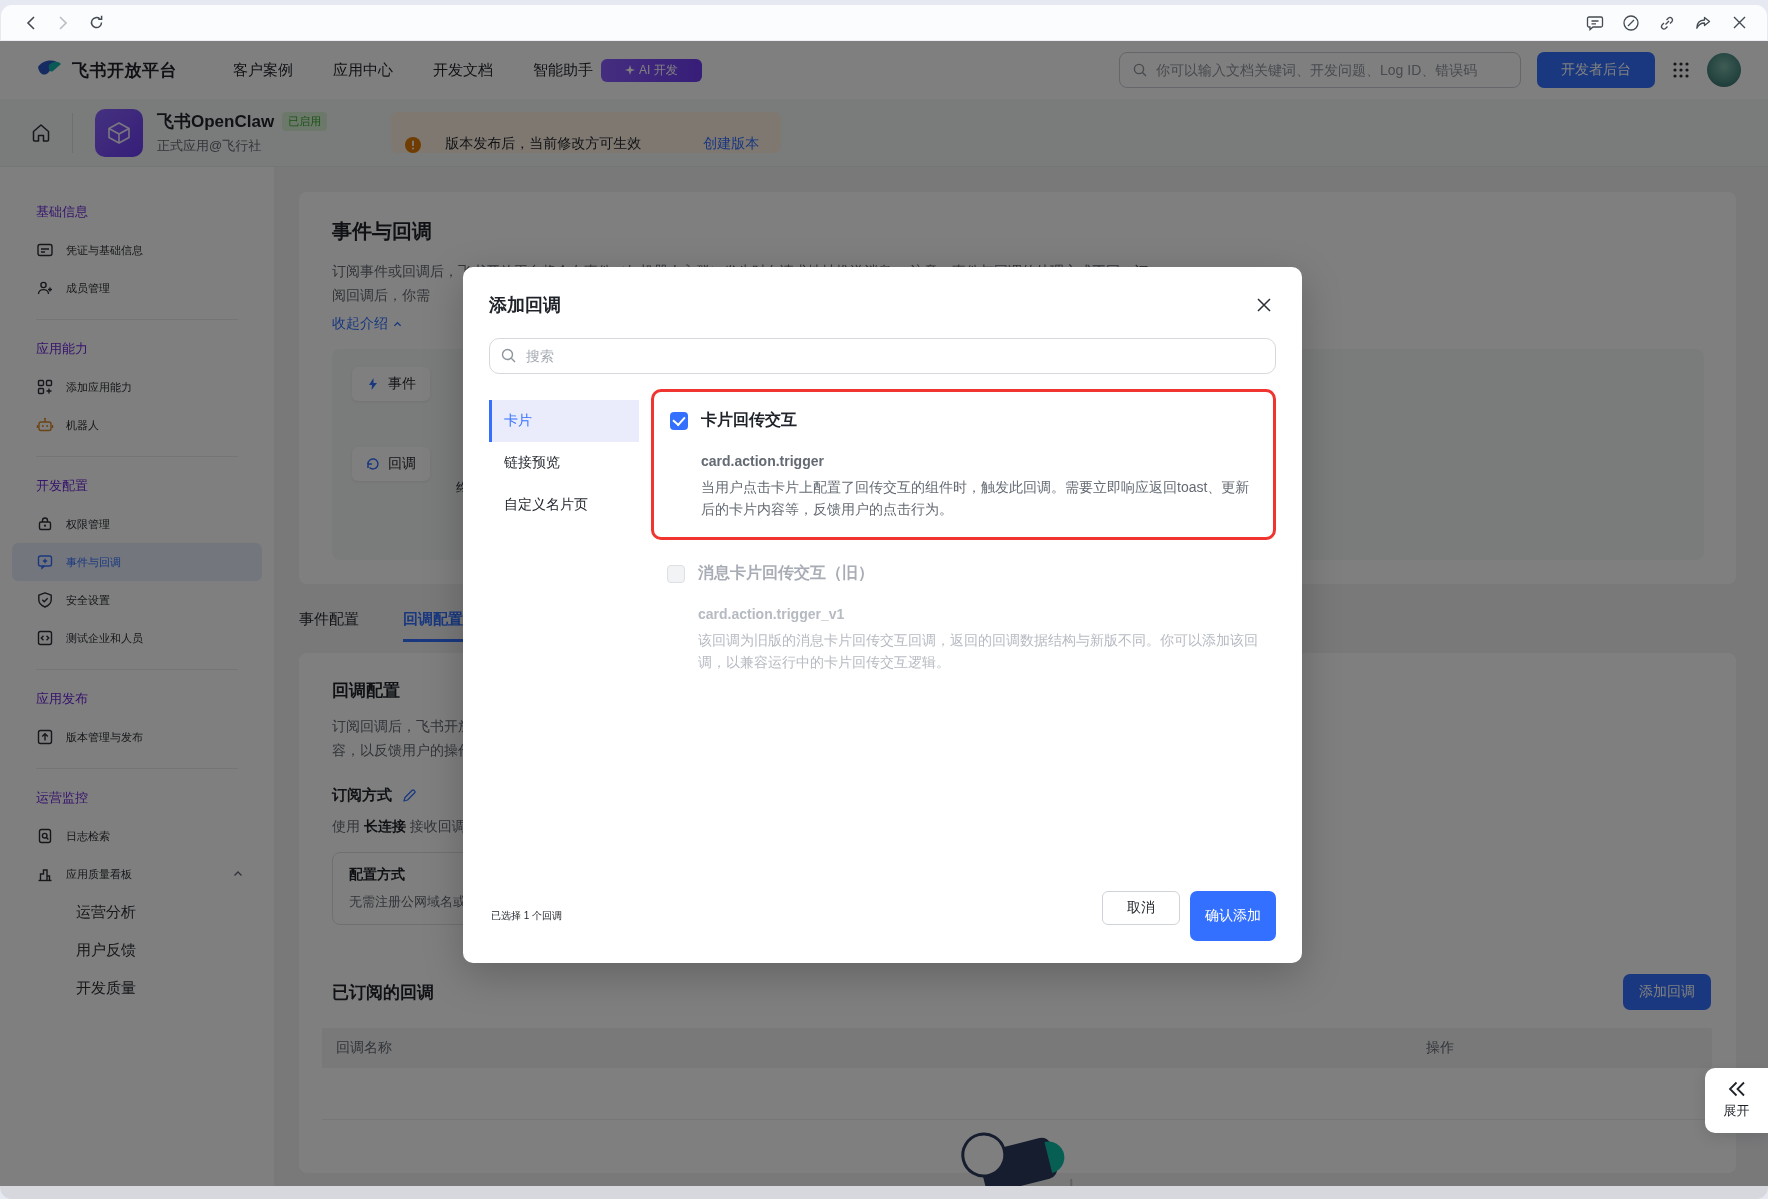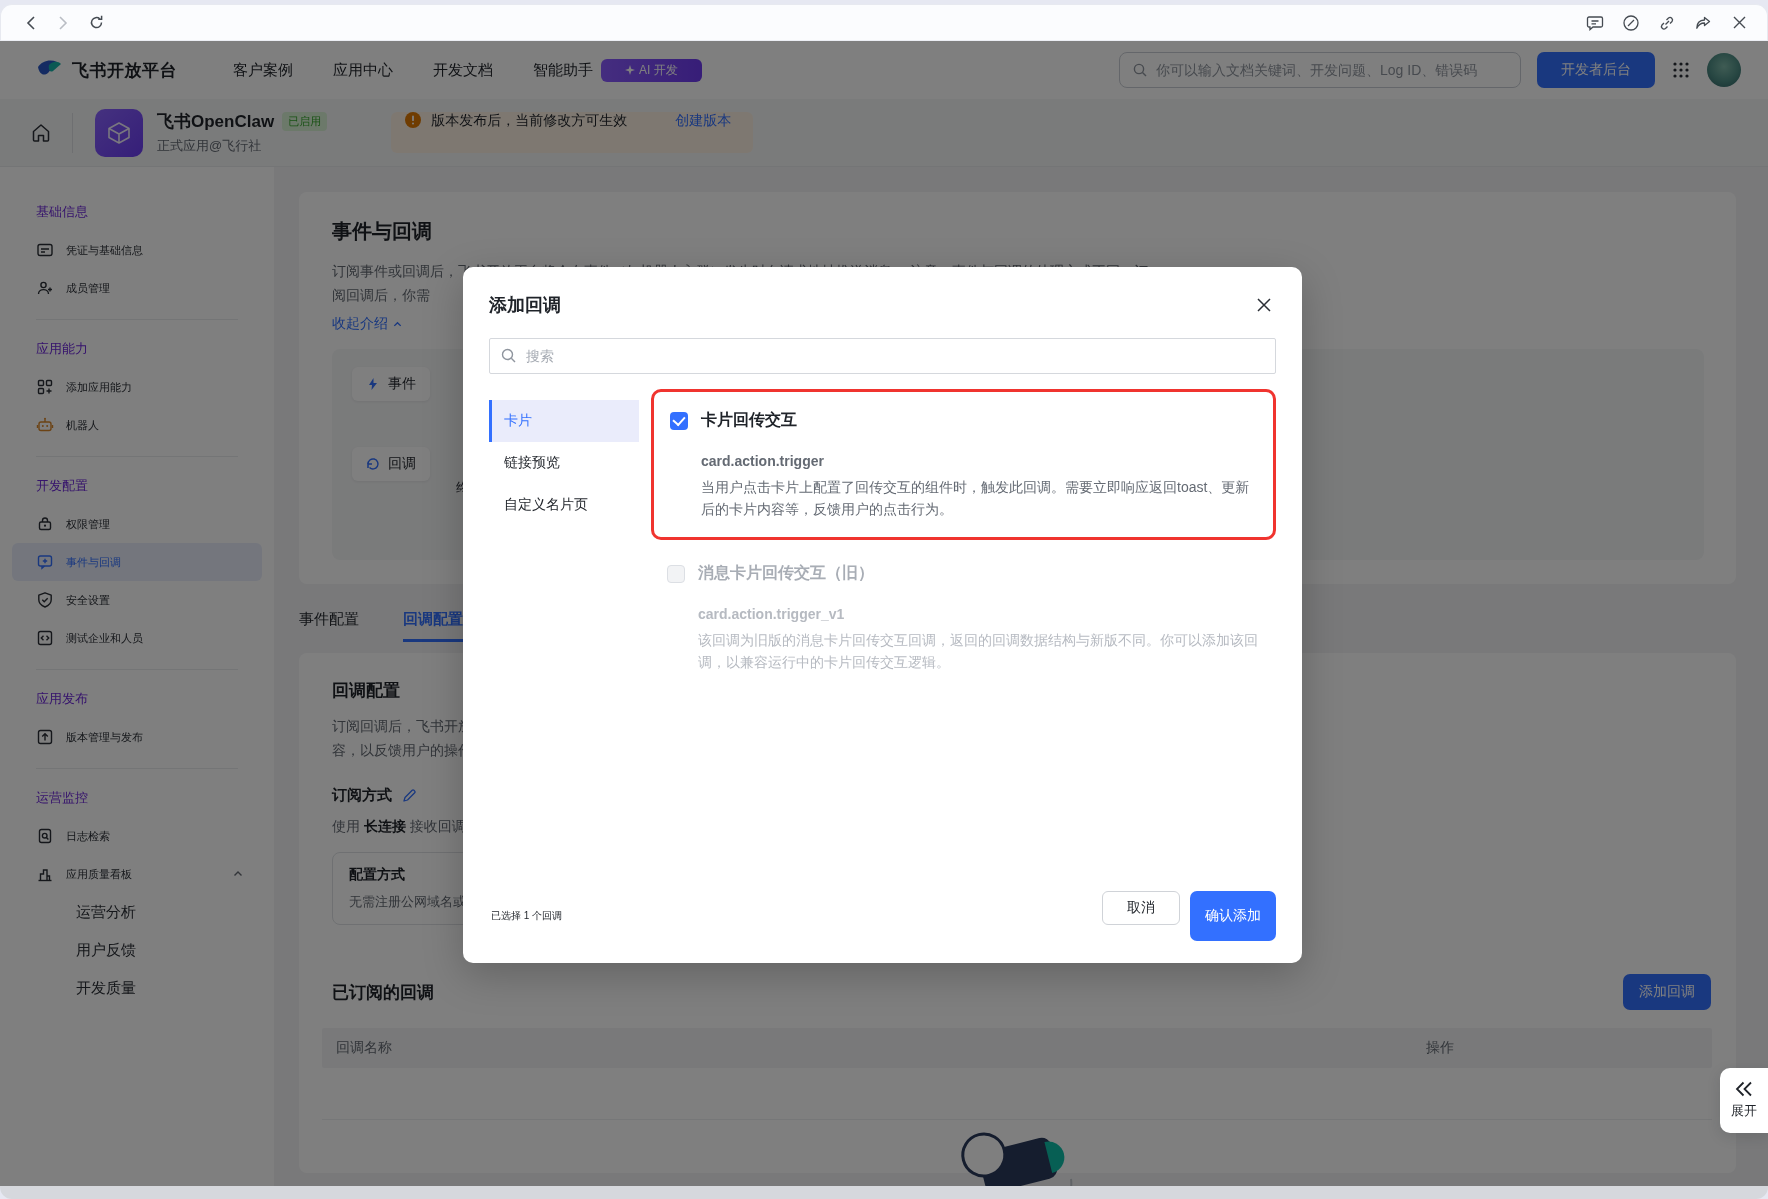--- a/index.html
+++ b/index.html
@@ -43,22 +43,22 @@
   .appbar { height:68px; background:#f5f6f7; display:flex; align-items:center; padding:0 32px 0 30px; border-bottom:1px solid #e8eaed; }
   .home-ic { color:#2b2f36; width:24px; display:flex; cursor:pointer; }
   .appbar .vdiv { width:1px; height:40px; background:#dcdfe3; margin:0 22px 0 18px; }
   .app-ic { width:48px; height:48px; border-radius:10px; background:linear-gradient(135deg,#8a63ff,#6b3df2);
     display:flex; align-items:center; justify-content:center; }
   .app-meta { margin-left:14px; }
   .app-title-row { display:flex; align-items:center; gap:8px; }
   .app-title { font-size:17px; font-weight:bold; }
   .badge-green { background:#d9f2d5; color:#35a52c; font-size:11px; padding:2px 6px; border-radius:4px; }
   .app-sub { font-size:13px; color:#646a73; margin-top:4px; }
-  .warn-banner { margin-left:64px; height:41px; background:#fdf1e3; border-radius:6px; display:flex; align-items:flex-start;
-    padding:0 22px 0 14px; gap:10px; }
+  .warn-banner { margin-left:64px; height:41px; background:#fdf1e3; border-radius:6px; display:flex; align-items:flex-end;
+    padding:0 22px 0 14px; gap:24px; }
   .warn-text { font-size:14px; }
   .warn-link { font-size:14px; color:#3370ff; margin-left:38px; cursor:pointer; }
 
   
   .layout { display:flex; height:1019px; background:#f2f3f5; }
   .sidebar { width:274px; background:#fff; padding:28px 12px 0 0; flex-shrink:0; overflow:hidden; }
   .sb-section { font-size:13px; color:#6d28d9; padding:8px 0 10px 36px; }
   .sb-item { height:38px; display:flex; align-items:center; gap:12px; padding-left:24px; margin:0 0 0 12px;
     border-radius:6px; font-size:11px; color:#2b2f36; cursor:pointer; position:relative; }
   .sb-item .ic { width:18px; height:18px; flex-shrink:0; display:flex; }
@@ -106,21 +106,21 @@
   
   .dim { position:absolute; inset:0; background:rgba(0,0,0,.5); z-index:20; }
 
   
   .modal { position:absolute; left:463px; top:267px; width:839px; height:696px; background:#fff; border-radius:10px;
     box-shadow:0 12px 40px rgba(0,0,0,.22); z-index:30; padding:26px 26px 22px; display:flex; flex-direction:column; }
   .m-head { display:flex; align-items:flex-start; justify-content:space-between; }
   .m-title { font-size:18px; font-weight:bold; }
   .m-close { color:#2b2f36; cursor:pointer; display:flex; margin:2px 2px 0 0; }
   .m-search { position:relative; margin-top:21px; }
-  .m-search input { width:100%; height:36px; border:1px solid #d5d8dd; border-radius:2px; padding:0 24px 0 36px;
+  .m-search input { width:100%; height:36px; border:1px solid #d5d8dd; border-radius:10px; padding:0 24px 0 36px;
     font-size:14px; outline:none; color:#1f2329; }
   .m-search input::placeholder { color:#a6abb3; }
   .m-search .s-ic { position:absolute; left:11px; top:9px; color:#8f959e; }
   .m-body { display:flex; margin-top:26px; flex:1; min-height:0; }
   .m-cats { width:150px; flex-shrink:0; }
   .cat { height:42px; display:flex; align-items:center; padding-left:15px; font-size:14px; color:#1f2329; cursor:pointer; position:relative; }
   .cat.selected { background:#eaecfb; color:#3370ff; }
   .cat.selected::before { content:""; position:absolute; left:0; top:0; bottom:0; width:3px; background:#3370ff; }
   .m-list { flex:1; padding-left:12px; }
   .option { display:flex; gap:13px; padding:10px 16px; }
@@ -137,21 +137,21 @@
   .option.disabled .opt-title { color:#a8adb5; font-weight:bold; }
   .option.disabled .opt-code, .option.disabled .opt-desc { color:#b6bac1; }
   .m-footer { margin-top:auto; display:flex; align-items:center; padding-left:2px; }
   .m-selected { font-size:10px; color:#1f2329; }
   .m-actions { margin-left:auto; display:flex; gap:10px; }
   .btn-ghost { height:34px; padding:0 24px; background:#fff; border:1px solid #d0d3d8; border-radius:6px;
     font-size:14px; color:#1f2329; cursor:pointer; }
   .confirm-btn { height:50px; padding:0 15px; }
 
   
-  .expand-btn { position:absolute; right:0; top:1068px; width:48px; height:65px; background:#fff; z-index:40;
+  .expand-btn { position:absolute; right:0; top:1068px; width:63px; height:65px; background:#fff; z-index:40;
     border-radius:10px 0 0 10px; box-shadow:0 4px 14px rgba(31,35,41,.14); display:flex; flex-direction:column;
     align-items:center; justify-content:center; gap:5px; cursor:pointer; }
   .expand-label { font-size:13px; color:#1f2329; }
 
   svg { display:block; }
 </style>
 </head>
 <body>
 
 <div class="window">

